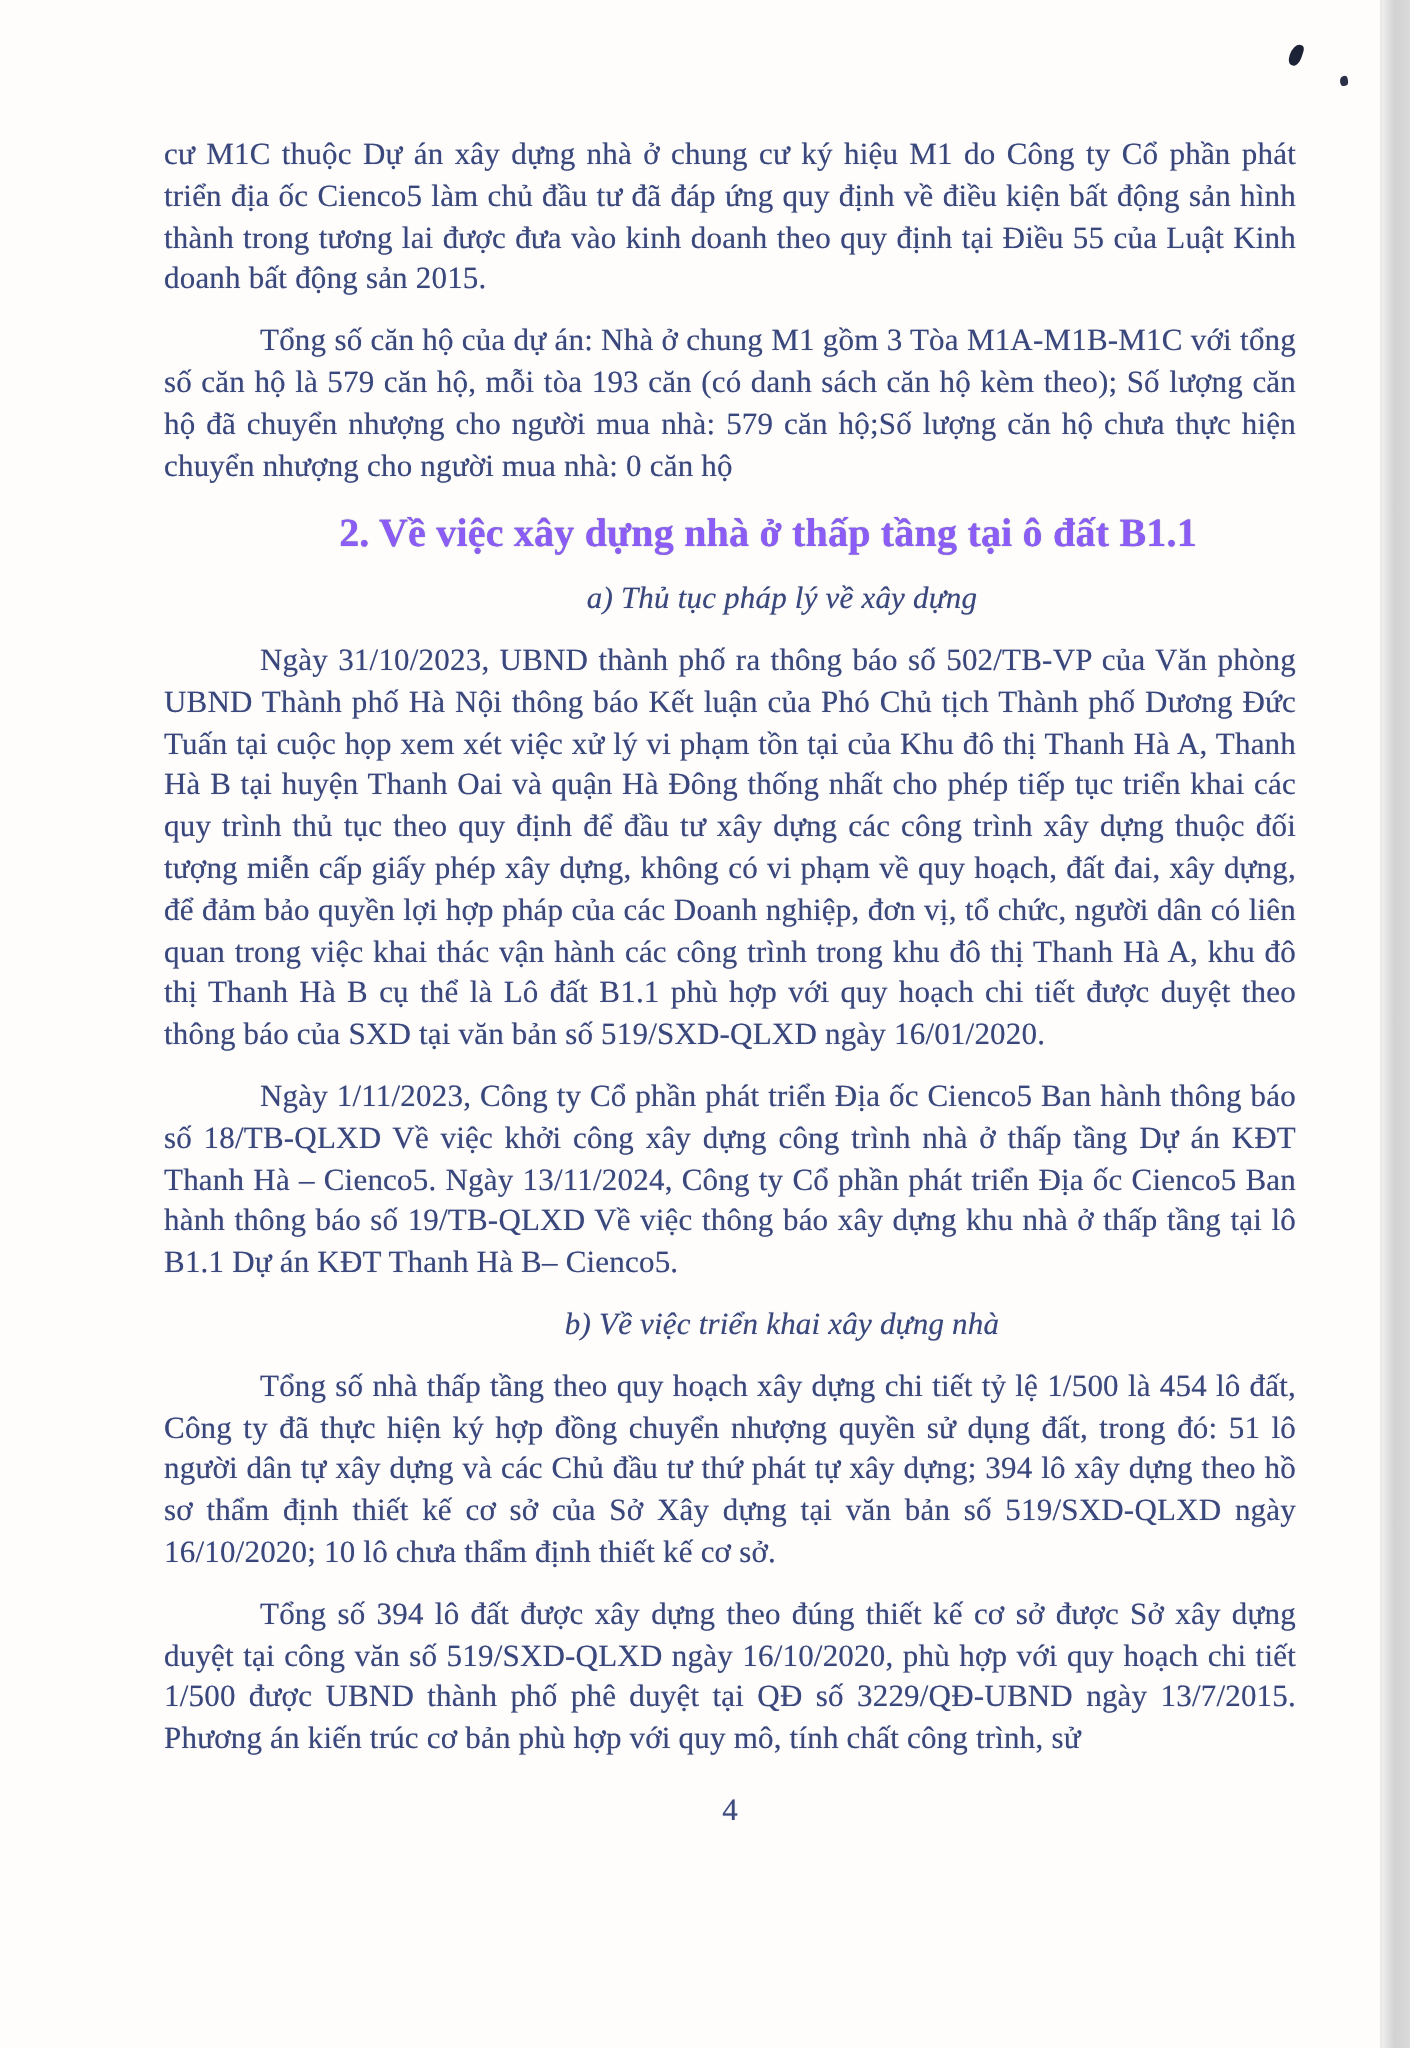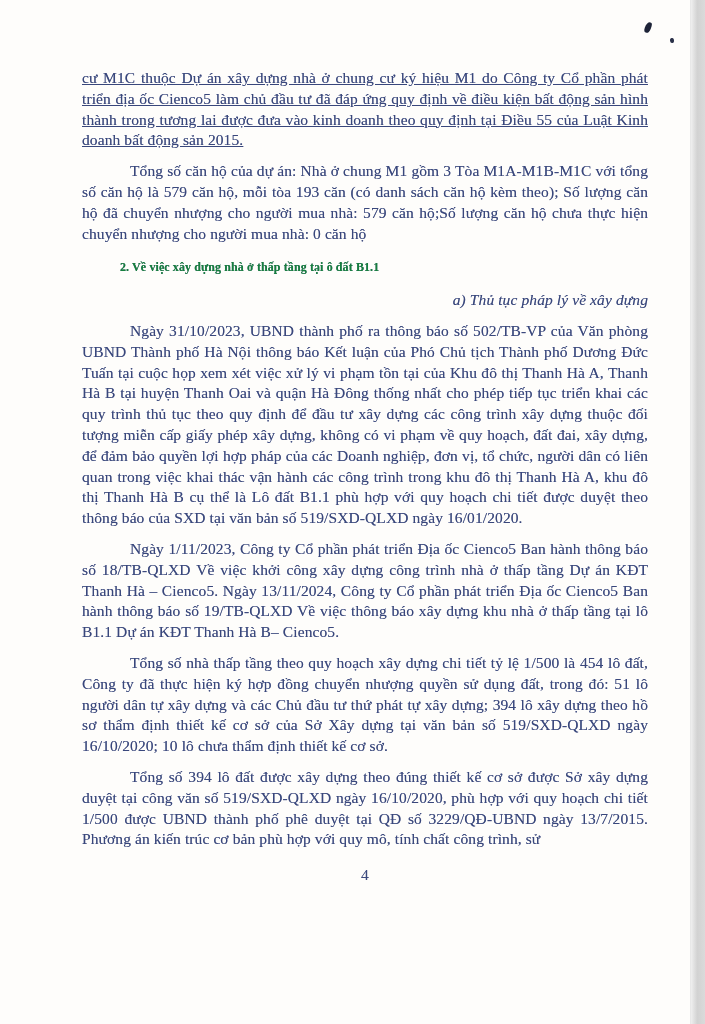--- a/index.html
+++ b/index.html
@@ -57,36 +57,35 @@
     text-align: justify;
     letter-spacing: 0.1px;
     text-shadow: 0 0 0.4px rgba(57, 71, 124, 0.55);
   }
   .para {
     margin: 0 0 10px 0;
     text-indent: 48px;
   }
   .para.no-indent {
     text-indent: 0;
-    text-decoration: underline;
   }
   .section-heading {
     font-weight: bold;
-    color: #15803d;
-    font-size: 12px;
+    color: #8b5cf6;
+    font-size: 20px;
     margin: 13px 0 12px 0;
     text-indent: 38px;
-    text-align: left;
+    text-align: center;
     text-shadow: 0 0 0.5px rgba(34, 48, 95, 0.7);
   }
   .sub-heading {
     font-style: italic;
     margin: 10px 0 10px 0;
     text-indent: 52px;
-    text-align: right;
+    text-align: center;
   }
   .page-number {
     margin-top: 15px;
     text-align: center;
     text-indent: 0;
     color: #3c4a7e;
   }
 </style>
 </head>
 <body>
@@ -106,20 +105,21 @@
 
     <p class="para section-heading">2. Về việc xây dựng nhà ở thấp tầng tại ô đất B1.1</p>
 
     <p class="para sub-heading">a) Thủ tục pháp lý về xây dựng</p>
 
     <p class="para">Ngày 31/10/2023, UBND thành phố ra thông báo số 502/TB-VP của Văn phòng UBND Thành phố Hà Nội thông báo Kết luận của Phó Chủ tịch Thành phố Dương Đức Tuấn tại cuộc họp xem xét việc xử lý vi phạm tồn tại của Khu đô thị Thanh Hà A, Thanh Hà B tại huyện Thanh Oai và quận Hà Đông thống nhất cho phép tiếp tục triển khai các quy trình thủ tục theo quy định để đầu tư xây dựng các công trình xây dựng thuộc đối tượng miễn cấp giấy phép xây dựng, không có vi phạm về quy hoạch, đất đai, xây dựng, để đảm bảo quyền lợi hợp pháp của các Doanh nghiệp, đơn vị, tổ chức, người dân có liên quan trong việc khai thác vận hành các công trình trong khu đô thị Thanh Hà A, khu đô thị Thanh Hà B cụ thể là Lô đất B1.1 phù hợp với quy hoạch chi tiết được duyệt theo thông báo của SXD tại văn bản số 519/SXD-QLXD ngày 16/01/2020.</p>
 
 
     <p class="para">Ngày 1/11/2023, Công ty Cổ phần phát triển Địa ốc Cienco5 Ban hành thông báo số 18/TB-QLXD Về việc khởi công xây dựng công trình nhà ở thấp tầng Dự án KĐT Thanh Hà – Cienco5. Ngày 13/11/2024, Công ty Cổ phần phát triển Địa ốc Cienco5 Ban hành thông báo số 19/TB-QLXD Về việc thông báo xây dựng khu nhà ở thấp tầng tại lô B1.1 Dự án KĐT Thanh Hà B– Cienco5.</p>
 
+    <p class="para sub-heading">b) Về việc triển khai xây dựng nhà</p>
 
     <p class="para">Tổng số nhà thấp tầng theo quy hoạch xây dựng chi tiết tỷ lệ 1/500 là 454 lô đất, Công ty đã thực hiện ký hợp đồng chuyển nhượng quyền sử dụng đất, trong đó: 51 lô người dân tự xây dựng và các Chủ đầu tư thứ phát tự xây dựng; 394 lô xây dựng theo hồ sơ thẩm định thiết kế cơ sở của Sở Xây dựng tại văn bản số 519/SXD-QLXD ngày 16/10/2020; 10 lô chưa thẩm định thiết kế cơ sở.</p>
 
     <p class="para">Tổng số 394 lô đất được xây dựng theo đúng thiết kế cơ sở được Sở xây dựng duyệt tại công văn số 519/SXD-QLXD ngày 16/10/2020, phù hợp với quy hoạch chi tiết 1/500 được UBND thành phố phê duyệt tại QĐ số 3229/QĐ-UBND ngày 13/7/2015. Phương án kiến trúc cơ bản phù hợp với quy mô, tính chất công trình, sử</p>
 
     <p class="para page-number">4</p>
 
   </div>
 </div>
 

